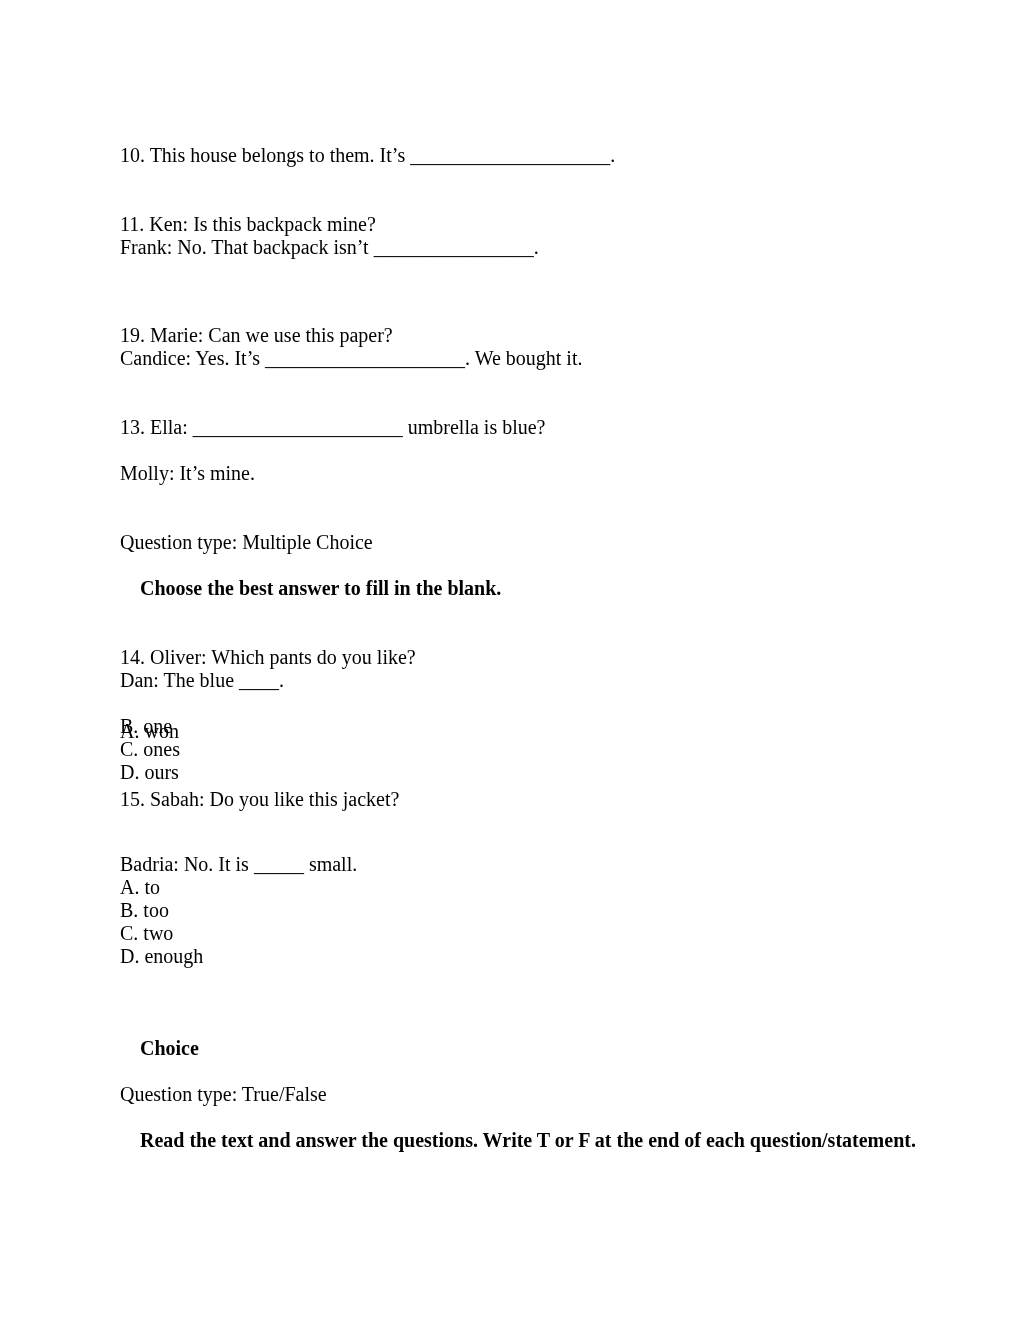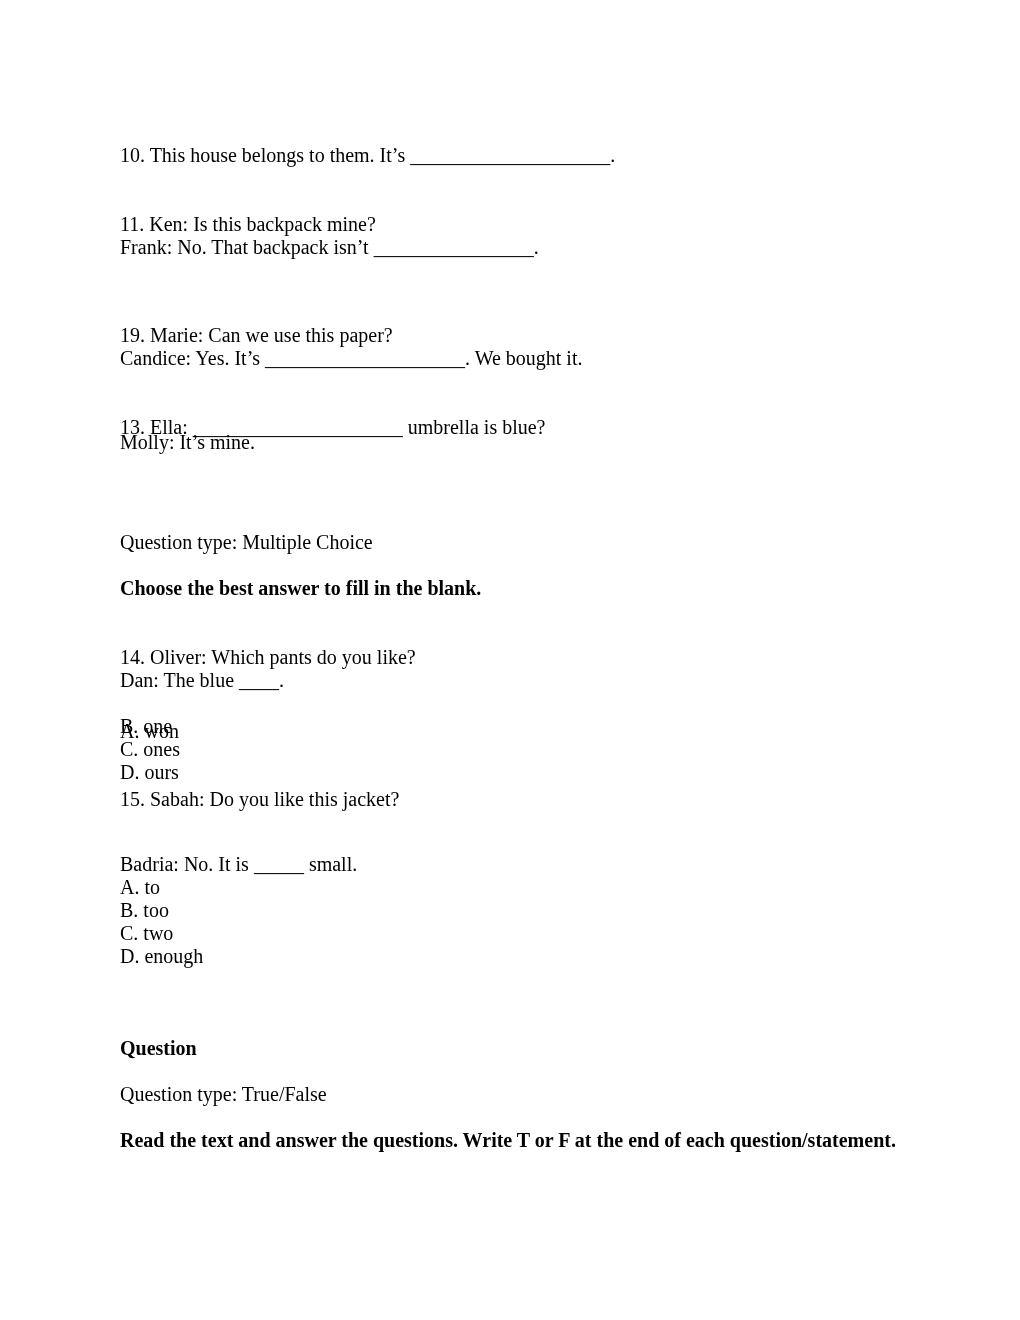--- a/index.html
+++ b/index.html
@@ -1,48 +1,48 @@
 <!DOCTYPE html>
 <html><head>
 <meta charset="utf-8">
 <style>
   html, body { margin: 0; padding: 0; background: #ffffff; }
   body { width: 1020px; height: 1320px; position: relative; overflow: hidden;
          font-family: "Liberation Serif", "DejaVu Serif", serif; color: #000; }
   .line { position: absolute; left: 120px; font-size: 20px; line-height: 23px; white-space: pre; }
   b { font-weight: normal; }
   .u { }
-  .bold { font-weight: bold; }
+  .bold { font-weight: bold; margin-left: 20px; }
 </style>
 </head>
 <body>
 
 <div class="line" style="top:144px"><span>10. </span><span>This house belongs to them. It’s </span><span>____________________</span><span>.</span></div>
 
 <div class="line" style="top:213px"><span>11. </span><b>Ken:</b><span> Is this backpack mine?</span></div>
 <div class="line" style="top:236px"><b>Frank:</b><span> No. That backpack isn’t </span><span>________________</span><span>.</span></div>
 
 <div class="line" style="top:324px"><span>19. </span><b>Marie:</b><span> Can we use this paper?</span></div>
 <div class="line" style="top:347px"><b>Candice:</b><span> Yes. It’s </span><span>____________________</span><span>. We bought it.</span></div>
 
 <div class="line" style="top:416px"><span>13. </span><b>Ella:</b><span> </span><span>_____________________</span><span> umbrella is blue?</span></div>
-<div class="line" style="top:431px"><b>Molly:</b><span> It’s mine.</span></div>
+<div class="line" style="top:462px"><b>Molly:</b><span> It’s mine.</span></div>
 
 <div class="line u" style="top:531px">Question type: Multiple Choice</div>
 <div class="line bold" style="top:577px">Choose the best answer to fill in the blank.</div>
 
 <div class="line" style="top:646px"><span>14. </span><b>Oliver:</b><span> Which pants do you like?</span></div>
 <div class="line" style="top:669px"><b>Dan:</b><span> The blue </span><span>____</span><span>.</span></div>
 <div class="line" style="top:720px">A. won</div>
 <div class="line" style="top:715px">B. one</div>
 <div class="line" style="top:738px">C. ones</div>
 <div class="line" style="top:761px">D. ours</div>
 
 <div class="line" style="top:788px"><span>15. </span><b>Sabah:</b><span> Do you like this jacket?</span></div>
 <div class="line" style="top:853px"><b>Badria:</b><span> No. It is </span><span>_____</span><span> small.</span></div>
 <div class="line" style="top:876px">A. to</div>
 <div class="line" style="top:899px">B. too</div>
 <div class="line" style="top:922px">C. two</div>
 <div class="line" style="top:945px">D. enough</div>
 
-<div class="line bold" style="top:1037px">Question</div>
+<div class="line bold" style="top:1037px">Choice</div>
 <div class="line u" style="top:1083px">Question type: True/False</div>
 <div class="line bold" style="top:1129px">Read the text and answer the questions. Write T or F at the end of each question/statement.</div>
 
 </body></html>

